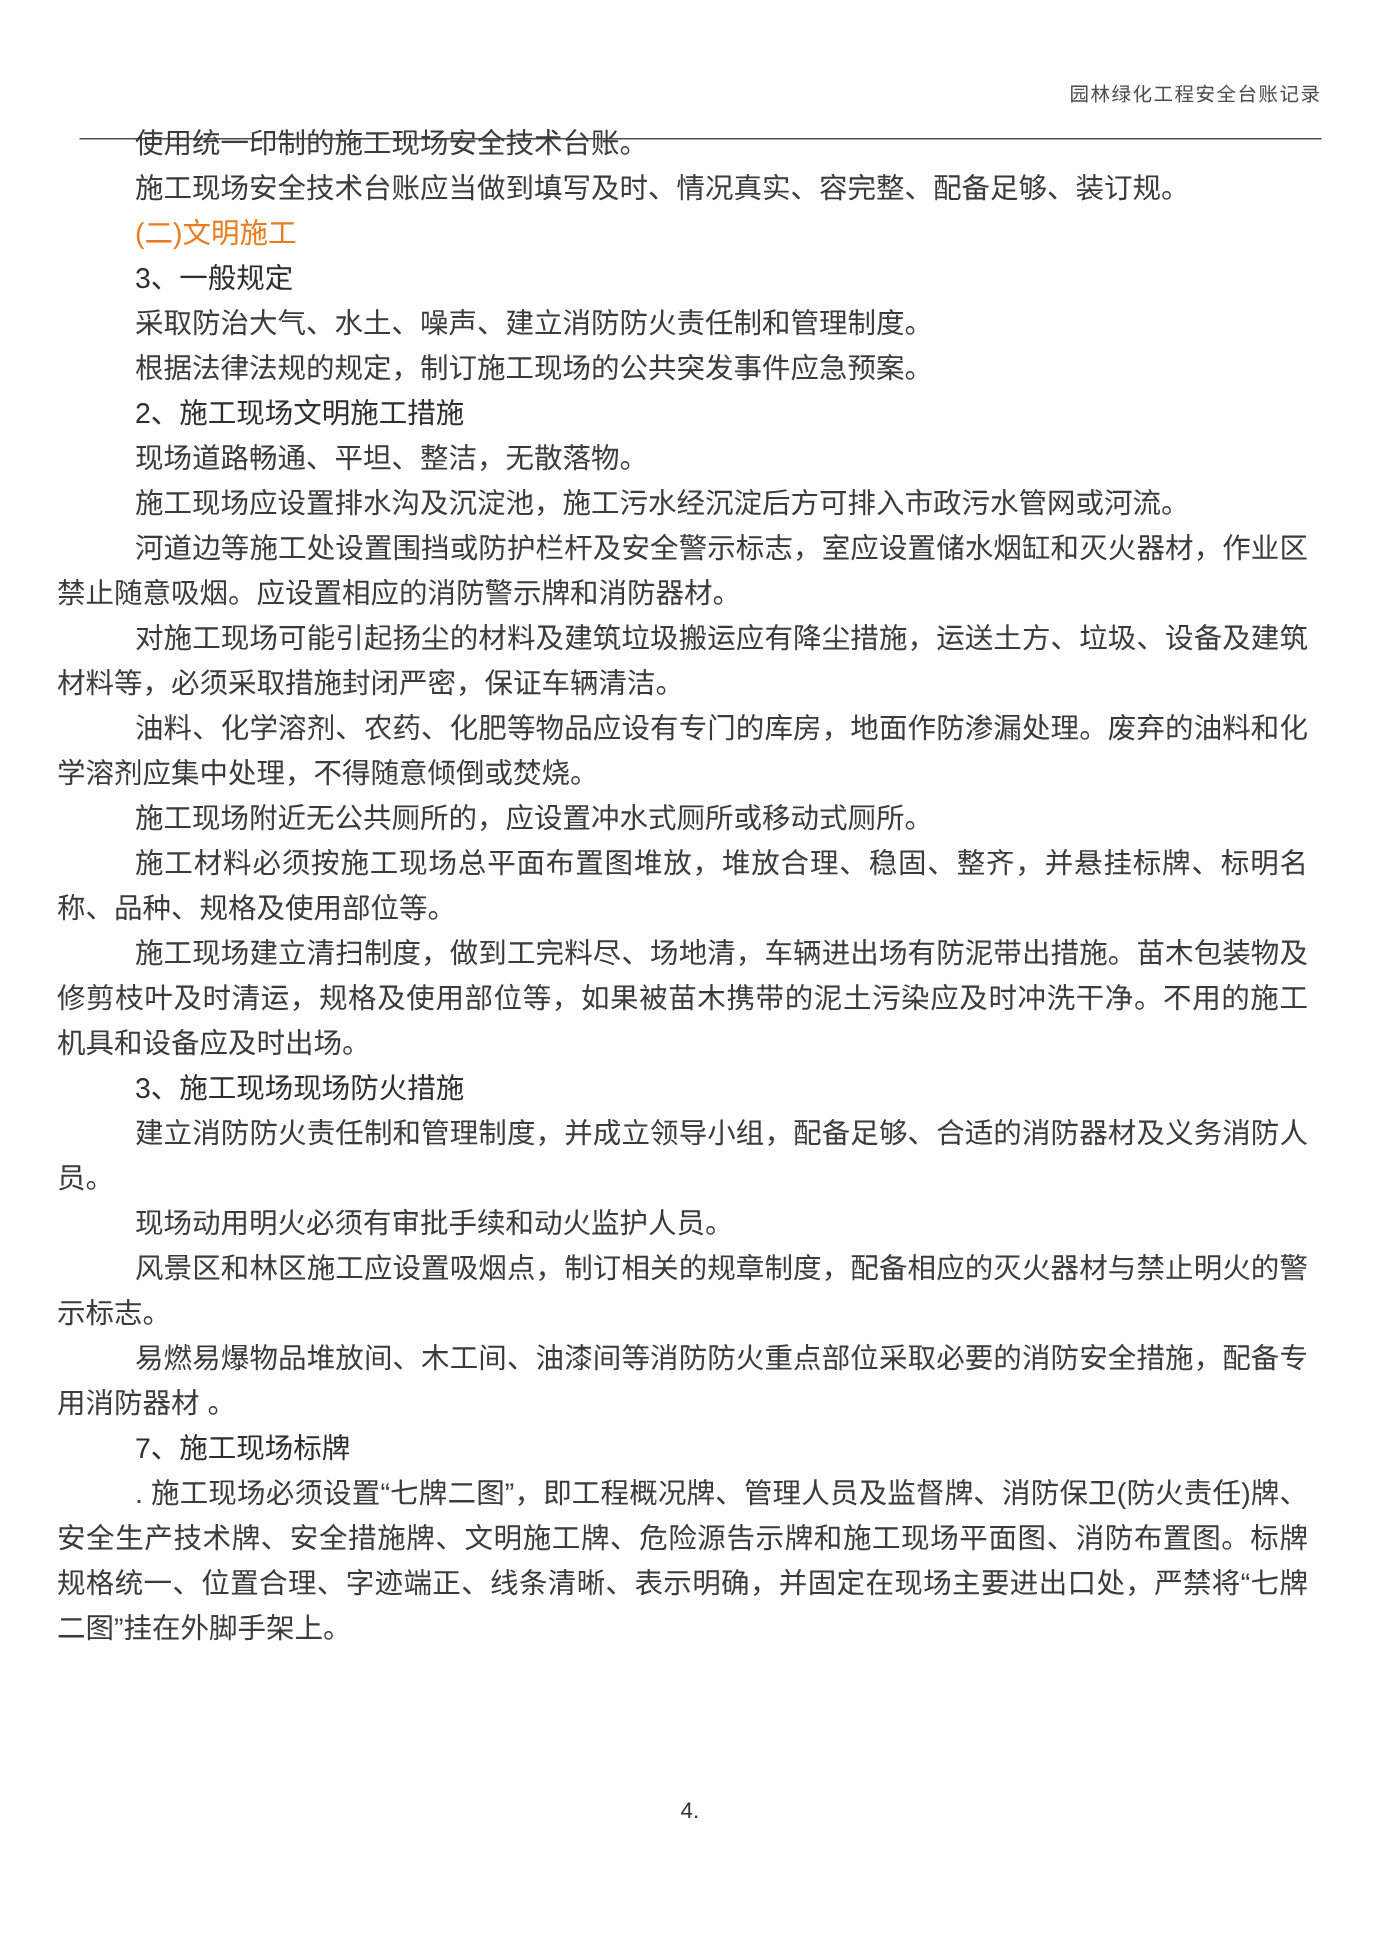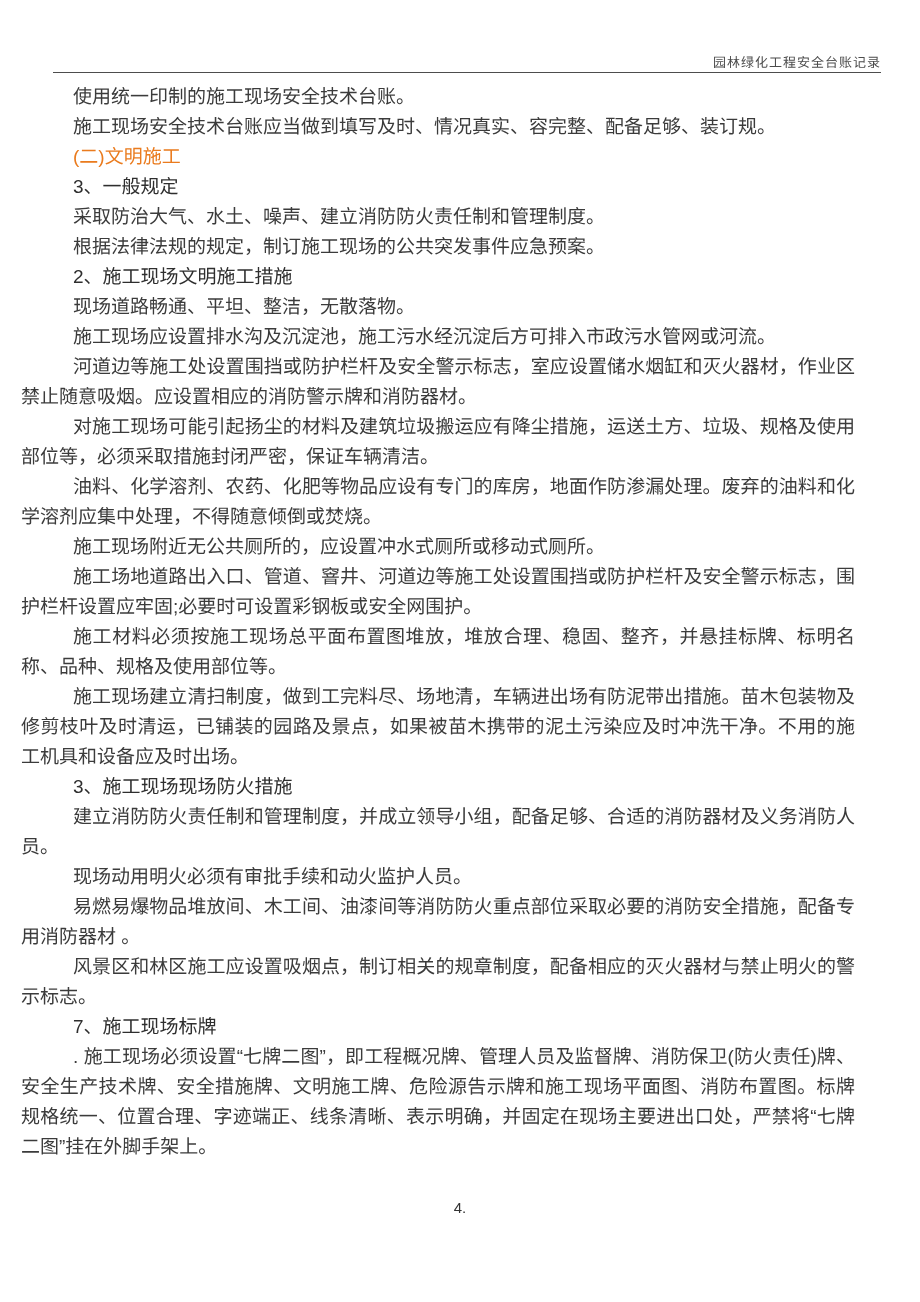--- a/index.html
+++ b/index.html
@@ -19,28 +19,28 @@
   .doc-header {
     position: absolute;
     top: 54px;
     left: 53px;
     width: 828px;
     text-align: right;
     font-size: 13px;
     line-height: 18px;
     color: #4c4c4c;
     letter-spacing: 1px;
-    padding-bottom: 0;
+    padding-bottom: 20px;
     border-bottom: 1px solid #4d4d4d;
   }
   
   .doc-body {
     position: absolute;
     top: 82px;
-    left: 21px;
+    left: 38px;
     width: 834px;
     color: #3b3b3b;
   }
   .doc-body p {
     margin: 0;
     font-size: 19px;
     line-height: 30px;
     text-align: justify;
     text-indent: 52px;
     color: #3b3b3b;
@@ -74,31 +74,30 @@
       <p class="body">使用统一印制的施工现场安全技术台账。</p>
       <p class="body">施工现场安全技术台账应当做到填写及时、情况真实、容完整、配备足够、装订规。</p>
       <p class="heading-accent" style="color: rgb(234, 123, 30);">(二)文明施工</p>
       <p class="heading">3、一般规定</p>
       <p class="body">采取防治大气、水土、噪声、建立消防防火责任制和管理制度。</p>
       <p class="body">根据法律法规的规定，制订施工现场的公共突发事件应急预案。</p>
       <p class="heading">2、施工现场文明施工措施</p>
       <p class="body">现场道路畅通、平坦、整洁，无散落物。</p>
       <p class="body">施工现场应设置排水沟及沉淀池，施工污水经沉淀后方可排入市政污水管网或河流。</p>
       <p class="body">河道边等施工处设置围挡或防护栏杆及安全警示标志，室应设置储水烟缸和灭火器材，作业区禁止随意吸烟。应设置相应的消防警示牌和消防器材。</p>
-      <p class="body">对施工现场可能引起扬尘的材料及建筑垃圾搬运应有降尘措施，运送土方、垃圾、规格及使用部位等，必须采取措施封闭严密，保证车辆清洁。</p>
+      <p class="body">对施工现场可能引起扬尘的材料及建筑垃圾搬运应有降尘措施，运送土方、垃圾、设备及建筑材料等，必须采取措施封闭严密，保证车辆清洁。</p>
       <p class="body">油料、化学溶剂、农药、化肥等物品应设有专门的库房，地面作防渗漏处理。废弃的油料和化学溶剂应集中处理，不得随意倾倒或焚烧。</p>
       <p class="body">施工现场附近无公共厕所的，应设置冲水式厕所或移动式厕所。</p>
-      <p class="body">施工场地道路出入口、管道、窨井、河道边等施工处设置围挡或防护栏杆及安全警示标志，围护栏杆设置应牢固;必要时可设置彩钢板或安全网围护。</p>
       <p class="body">施工材料必须按施工现场总平面布置图堆放，堆放合理、稳固、整齐，并悬挂标牌、标明名称、品种、规格及使用部位等。</p>
-      <p class="body">施工现场建立清扫制度，做到工完料尽、场地清，车辆进出场有防泥带出措施。苗木包装物及修剪枝叶及时清运，已铺装的园路及景点，如果被苗木携带的泥土污染应及时冲洗干净。不用的施工机具和设备应及时出场。</p>
+      <p class="body">施工现场建立清扫制度，做到工完料尽、场地清，车辆进出场有防泥带出措施。苗木包装物及修剪枝叶及时清运，规格及使用部位等，如果被苗木携带的泥土污染应及时冲洗干净。不用的施工机具和设备应及时出场。</p>
       <p class="heading">3、施工现场现场防火措施</p>
       <p class="body">建立消防防火责任制和管理制度，并成立领导小组，配备足够、合适的消防器材及义务消防人员。</p>
       <p class="body">现场动用明火必须有审批手续和动火监护人员。</p>
+      <p class="body">风景区和林区施工应设置吸烟点，制订相关的规章制度，配备相应的灭火器材与禁止明火的警示标志。</p>
       <p class="body">易燃易爆物品堆放间、木工间、油漆间等消防防火重点部位采取必要的消防安全措施，配备专用消防器材 。</p>
-      <p class="body">风景区和林区施工应设置吸烟点，制订相关的规章制度，配备相应的灭火器材与禁止明火的警示标志。</p>
       <p class="heading">7、施工现场标牌</p>
       <p class="body">. 施工现场必须设置“七牌二图”，即工程概况牌、管理人员及监督牌、消防保卫(防火责任)牌、安全生产技术牌、安全措施牌、文明施工牌、危险源告示牌和施工现场平面图、消防布置图。标牌规格统一、位置合理、字迹端正、线条清晰、表示明确，并固定在现场主要进出口处，严禁将“七牌二图”挂在外脚手架上。</p>
     </div>
 
   <div class="doc-footer">
     <span>4.</span>
   </div>
 
 </div>
 

